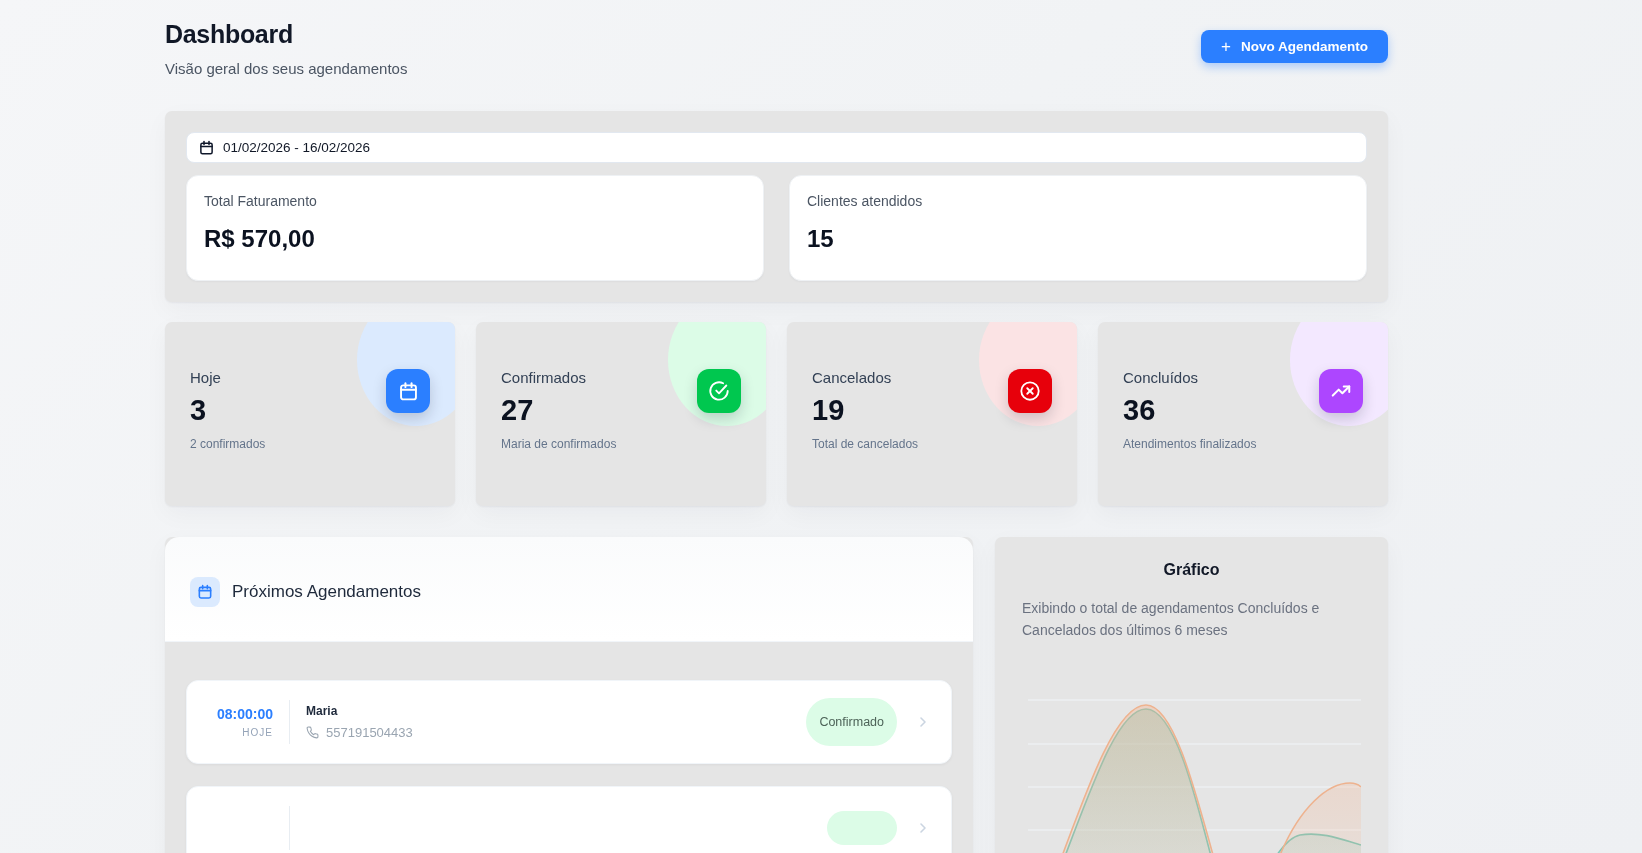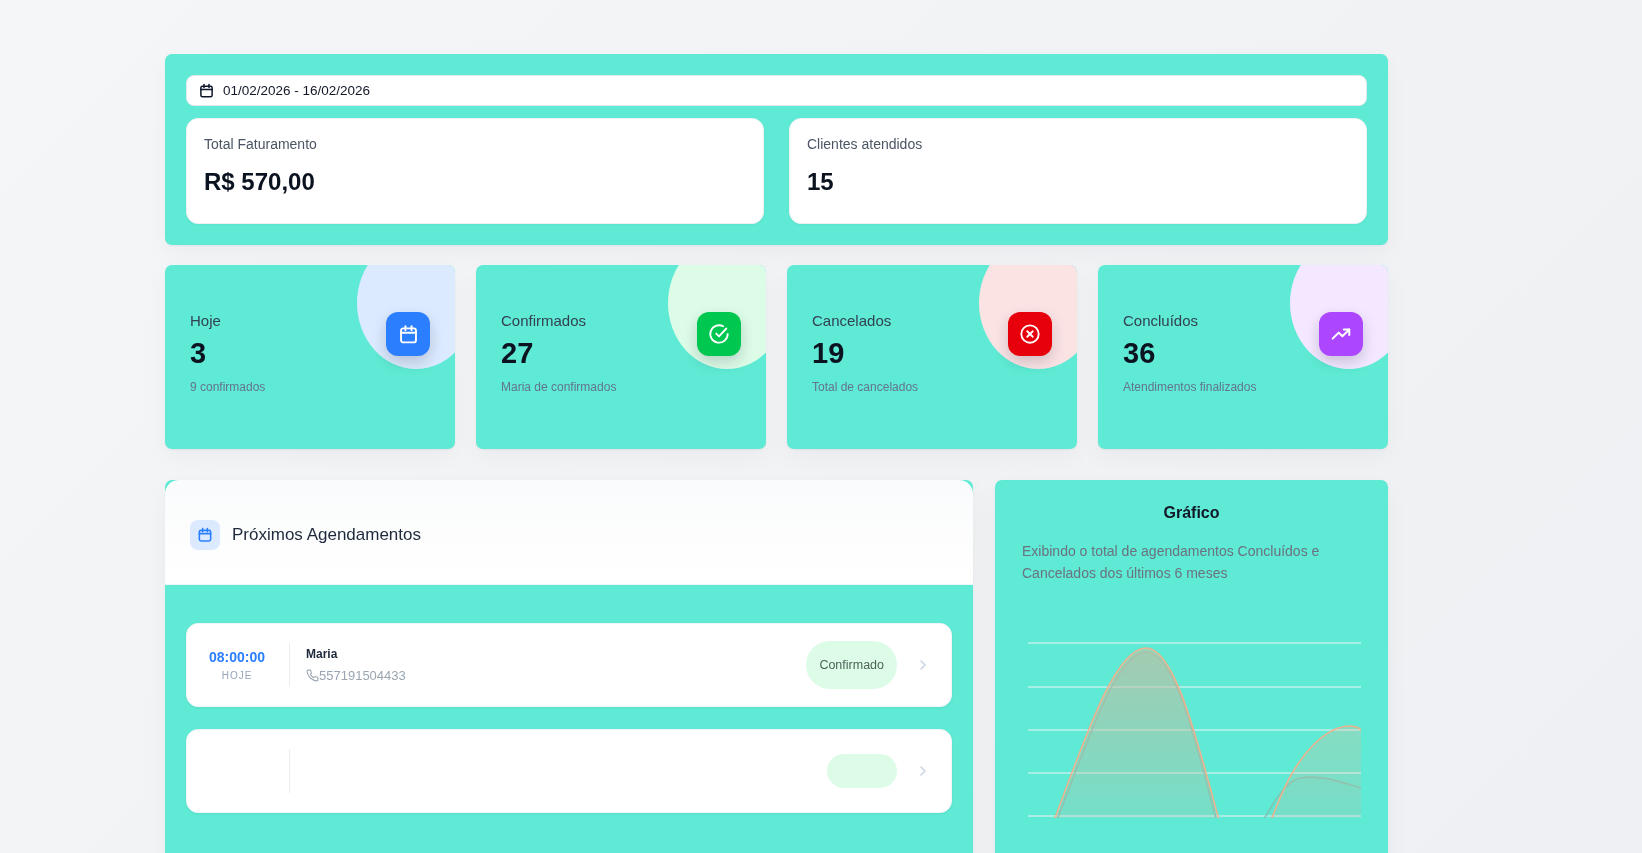--- a/index.html
+++ b/index.html
@@ -21,21 +21,21 @@
     background:#2b7fff; color:#fff; border:none; cursor:pointer;
     font-family:"Liberation Sans", sans-serif;
     font-size:13.5px; font-weight:700;
     padding:0 20px; height:33px; border-radius:8px; margin-top:10px;
     box-shadow:0 4px 10px rgba(43,127,255,.35);
   }
   .btn-primary .plus { font-size:17px; font-weight:400; line-height:1; }
 
   
   .card {
-    background:#5eead4; border-radius:7px;
+    background:#e5e5e5; border-radius:7px;
     box-shadow:0 1px 2px rgba(16,24,40,.05), 0 8px 24px rgba(16,24,40,.04);
   }
 
   
   .overview { margin-top:34px; padding:21px; }
   .date-field {
     display:flex; align-items:center; gap:9px;
     width:100%; height:31px; padding:0 12px;
     border:1px solid #e2e8f0; border-radius:8px; background:#fff;
     font-size:13.5px; color:#111827; cursor:pointer;
@@ -85,45 +85,55 @@
     display:flex; align-items:center; justify-content:center;
   }
   .appts-title { font-size:17px; font-weight:400; color:#1e293b; }
   .appts-list { padding:38px 21px 0 21px; display:flex; flex-direction:column; gap:22px; }
   .appt-item {
     display:flex; align-items:center;
     height:84px; padding:0 20px 0 14px;
     background:#fff; border:1px solid #f1f5f9; border-radius:12px;
     box-shadow:0 1px 3px rgba(16,24,40,.05); cursor:pointer;
   }
-  .appt-time-col { width:72px; text-align:center; }
+  .appt-time-col { width:72px; text-align:right; }
   .appt-time { font-size:14px; font-weight:700; color:#2b7fff; }
   .appt-day { font-size:10px; color:#94a3b8; letter-spacing:1px; margin-top:5px; }
   .appt-sep { width:1px; height:44px; background:#e8edf2; margin:0 16px; }
   .appt-main { flex:1; }
   .appt-name { font-size:12px; font-weight:700; color:#1e293b; }
-  .appt-phone { display:flex; align-items:center; gap:0; margin-top:7px;
+  .appt-phone { display:flex; align-items:center; gap:7px; margin-top:7px;
                 font-size:13px; color:#9aa5b1; }
   .badge {
     background:#dcfce7; color:#4d6358;
     font-size:12.5px; padding:17px 13px; border-radius:999px;
     min-width:70px; min-height:24px; text-align:center;
   }
   .appt-chev { margin-left:18px; color:#cbd5e1; display:flex; }
 
   .chart-card { flex:1; height:520px; padding:24px 27px; overflow:hidden; }
   .chart-title { font-size:16px; font-weight:700; color:#111827;text-align:center; }
   .chart-sub { font-size:14px; color:#6b7280; margin-top:19px; line-height:1.55; }
   .chart-wrap { margin-top:24px; padding-left:6px; }
 </style>
 </head>
 <body>
 
 <div class="page">
 
+  <div class="topbar">
+    <div>
+      <div class="page-title">Dashboard</div>
+      <div class="page-subtitle">Visão geral dos seus agendamentos</div>
+    </div>
+    <button class="btn-primary">
+      <span class="plus">+</span>
+      <span>Novo Agendamento</span>
+    </button>
+  </div>
 
   <div class="card overview">
     <div class="date-field">
       <svg width="15" height="15" viewBox="0 0 24 24" fill="none" stroke="#0f172a" stroke-width="2.4" stroke-linecap="round" stroke-linejoin="round">
           <rect x="3" y="5" width="18" height="17" rx="2.5"></rect>
           <line x1="8" y1="2.5" x2="8" y2="7"></line>
           <line x1="16" y1="2.5" x2="16" y2="7"></line>
           <line x1="3" y1="10.5" x2="21" y2="10.5"></line>
         </svg>
       <span>01/02/2026 - 16/02/2026</span>
@@ -147,21 +157,21 @@
       <div class="stat-icon" style="background-color: rgb(43, 127, 255);">
         <svg width="21" height="21" viewBox="0 0 24 24" fill="none" stroke="#ffffff" stroke-width="2.2" stroke-linecap="round" stroke-linejoin="round">
             <rect x="3.5" y="5" width="17" height="16" rx="2.5"></rect>
             <line x1="8.5" y1="2.5" x2="8.5" y2="7"></line>
             <line x1="15.5" y1="2.5" x2="15.5" y2="7"></line>
             <line x1="3.5" y1="10" x2="20.5" y2="10"></line>
           </svg>
       </div>
       <div class="stat-title">Hoje</div>
       <div class="stat-value">3</div>
-      <div class="stat-sub">9 confirmados</div>
+      <div class="stat-sub">2 confirmados</div>
     </div>
 
     <div class="card stat-card">
       <div class="stat-bubble" style="background-color: rgb(220, 252, 231);"></div>
       <div class="stat-icon" style="background-color: rgb(0, 199, 79);">
         <svg width="22" height="22" viewBox="0 0 24 24" fill="none" stroke="#ffffff" stroke-width="2" stroke-linecap="round" stroke-linejoin="round">
             <path d="M21.5 12a9.5 9.5 0 1 1-5-8.4"></path>
             <path d="M9 11.5l3 3 8-8.5"></path>
           </svg>
       </div>

